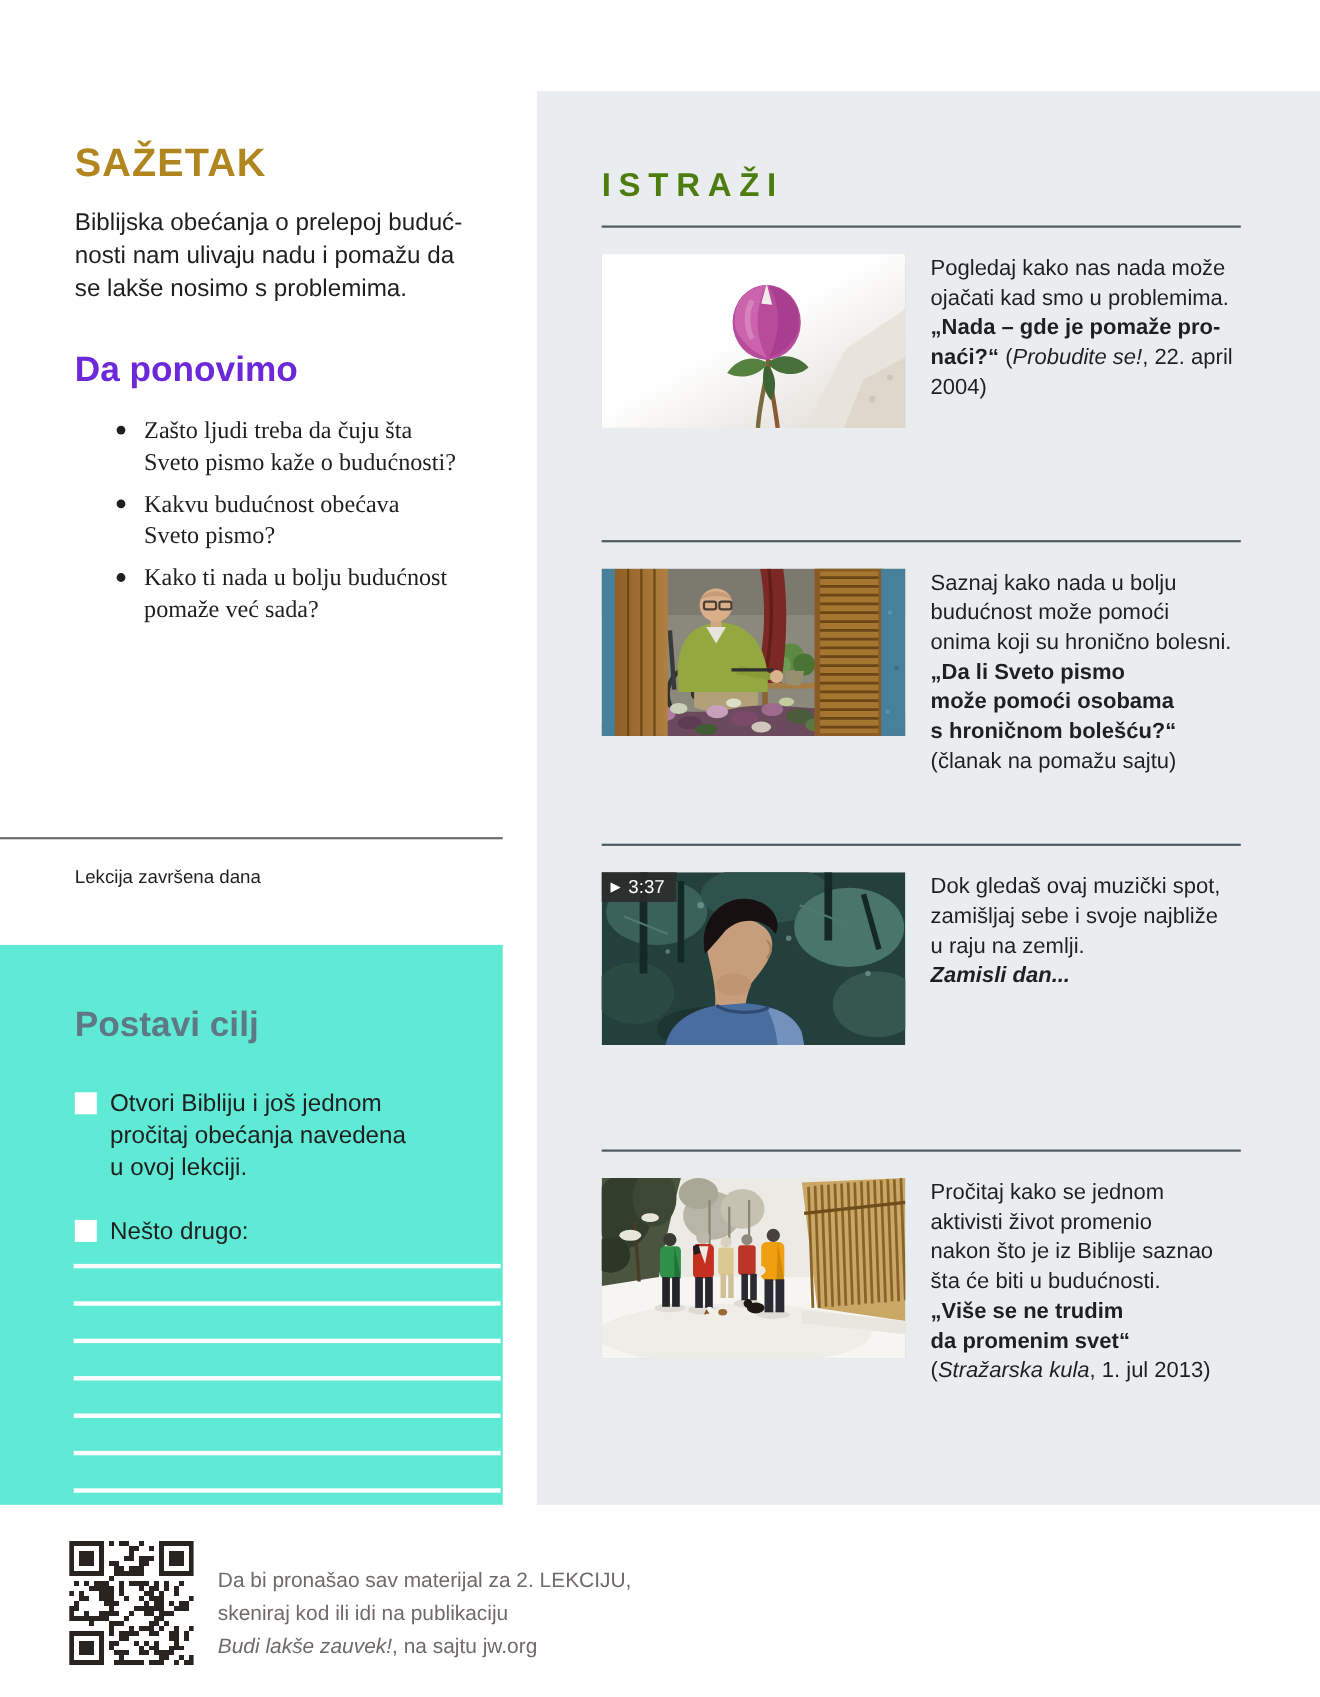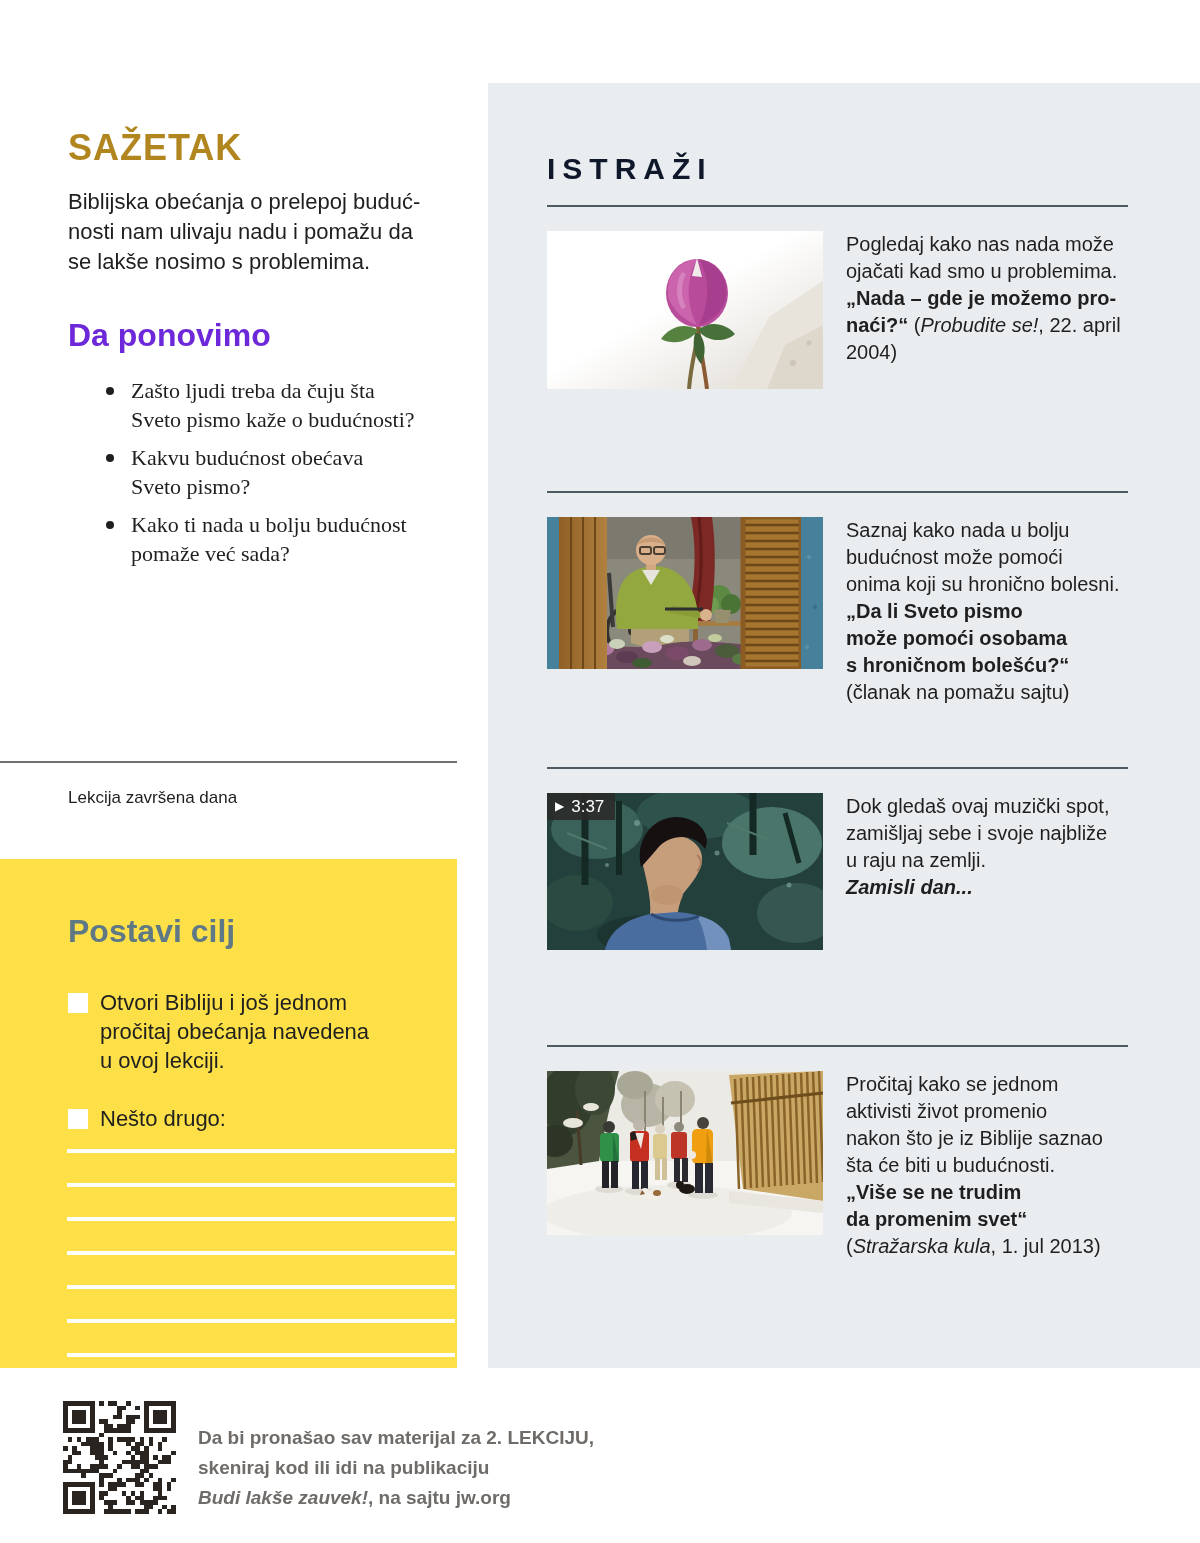--- a/index.html
+++ b/index.html
@@ -17,54 +17,54 @@
   #summary-text{left:68px;top:164px;width:400px;font-size:22px;line-height:30px;}
   #review-title{left:68px;top:293px;font-size:32px;line-height:38px;font-weight:bold;color:#6d28d9;}
   #review-list{left:88px;top:360px;width:380px;list-style:none;margin:16px;padding:0;
     font-size:22px;line-height:29px;font-family:Liberation Serif, serif;}
   #review-list li{position:relative;padding-left:27px;margin-bottom:9px;}
   #review-list li::before{content:"";position:absolute;left:2px;top:11px;width:8px;height:8px;
     border-radius:50%;background:#1f1f1f;}
   #left-rule{left:0;top:738px;width:457px;height:2px;background:#6f6f6f;}
   #completed-label{left:68px;top:760px;font-size:17px;line-height:30px;}
 
-  #goal-box{left:0;top:836px;width:457px;height:509px;background:#fde047;}
+  #goal-box{left:0;top:836px;width:457px;height:509px;background:#5eead4;}
   #goal-title{left:68px;top:30px;font-size:32px;line-height:38px;font-weight:bold;color:#5e7886;}
   .checkbox{width:20px;height:20px;background:#ffffff;}
   #goal-check-1{left:68px;top:111px;}
   #goal-check-2{left:68px;top:227px;}
   #goal-option-1{left:100px;top:106px;width:320px;font-size:22px;line-height:29px;}
   #goal-option-2{left:100px;top:222px;width:320px;font-size:22px;line-height:29px;}
   #write-lines{left:67px;top:267px;width:388px;}
   .write-line{width:388px;height:4px;background:#ffffff;margin-bottom:30px;}
 
   
   #explore-panel{left:488px;top:60px;width:712px;height:1285px;background:#e9edf0;}
   #explore-title{left:59px;top:46px;font-size:30px;line-height:34px;font-weight:bold;
-    color:#0f172a;letter-spacing:7px;}
+    color:#4d7c0f;letter-spacing:7px;}
   .explore-item{position:absolute;left:59px;width:594px;}
   .item-rule{margin:0;border:none;width:581px;height:2px;background:#4e5a62;}
   .item-row{display:flex;margin-top:24px;}
   .thumb{width:276px;margin:0;position:relative;flex:none;background:#cfd3d6;}
   .thumb svg{display:block;width:100%;height:100%;}
   .item-txt{margin-left:23px;width:296px;font-size:20px;line-height:27px;}
   .item-txt p{margin:0;}
   .cite{margin-top:11px;}
   .cite b{font-weight:bold;}
   .src{font-weight:normal;}
   .badge{position:absolute;left:0;top:0;height:27px;background:rgba(42,42,42,.88);
     color:#ffffff;display:flex;align-items:center;gap:7px;padding:0 11px 0 8px;
     font-size:17px;line-height:27px;}
   .badge .tri{font-size:12px;line-height:27px;}
 
   
   #qr{left:63px;top:1378px;width:113px;height:113px;}
   #qr svg{display:block;width:100%;height:100%;}
   #footer-text{left:198px;top:1400px;width:480px;font-size:19px;line-height:30px;
-    font-weight:bold;color:#6f6b68;}
+    font-weight:normal;color:#6f6b68;}
   #footer-text p{margin:0;}
 </style>
 </head>
 <body>
 
 <h1 class="abs" id="summary-title">SAŽETAK</h1>
 
 <p class="abs prewrap" id="summary-text">Biblijska obećanja o prelepoj buduć-
 nosti nam ulivaju nadu i pomažu da
 se lakše nosimo s problemima.</p>
@@ -130,21 +130,21 @@
           <ellipse cx="150" cy="62" rx="31" ry="34" fill="#b84c9b"></ellipse>
           <path d="M150,28 C129,31 117,47 122,69 C130,85 144,92 150,94 C140,76 138,50 150,28" fill="#cb64ad"></path>
           <path d="M152,28 C173,33 183,49 178,71 C172,85 160,92 152,94 C162,74 164,48 152,28" fill="#a83f8e"></path>
           <path d="M150,27 L145,45 L155,46 Z" fill="#f0ebe9"></path>
           <path d="M137,42 C131,52 131,66 137,77" stroke="#d98cc4" stroke-width="5" fill="none" opacity="0.75"></path>
         </svg>
       </figure>
       <div class="item-txt">
         <p class="prewrap">Pogledaj kako nas nada može
 ojačati kad smo u problemima.</p>
-        <p class="cite prewrap"><b>„Nada – gde je možemo pro-
+        <p class="cite prewrap"><b>„Nada – gde je pomaže pro-
 naći?“</b><span class="src"> (</span><i class="src">Probudite se!</i><span class="src prewrap">, 22. april
 2004)</span></p>
       </div>
     </div>
   </section>
 
   <section class="explore-item" style="top:408px">
     <hr class="item-rule">
     <div class="item-row">
       <figure class="thumb" style="height:152px">

